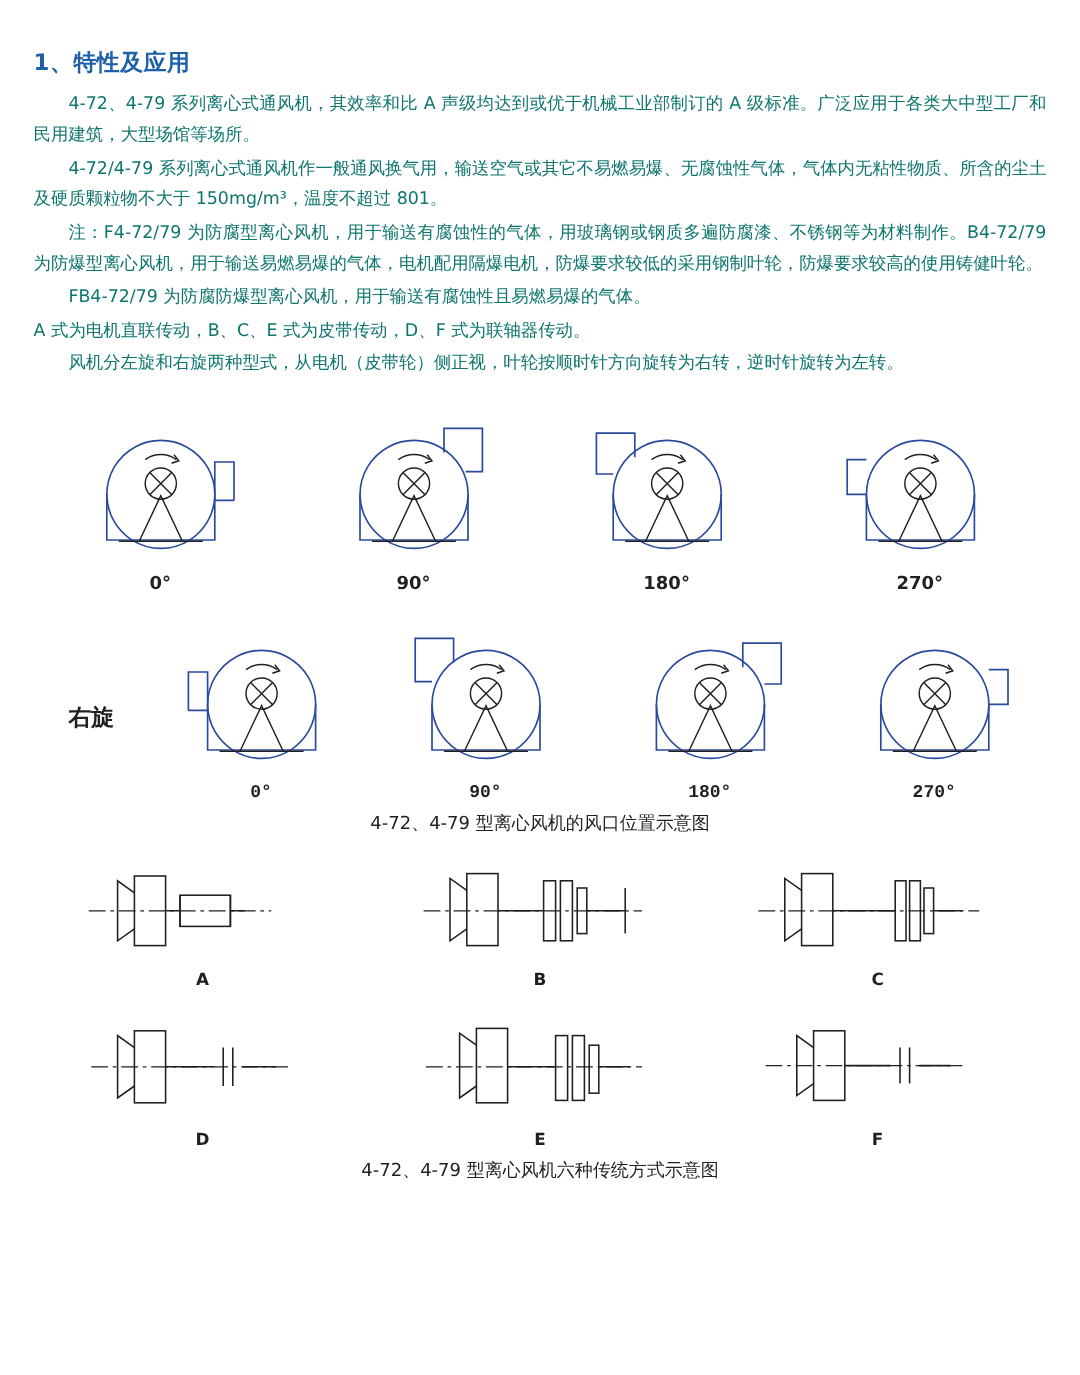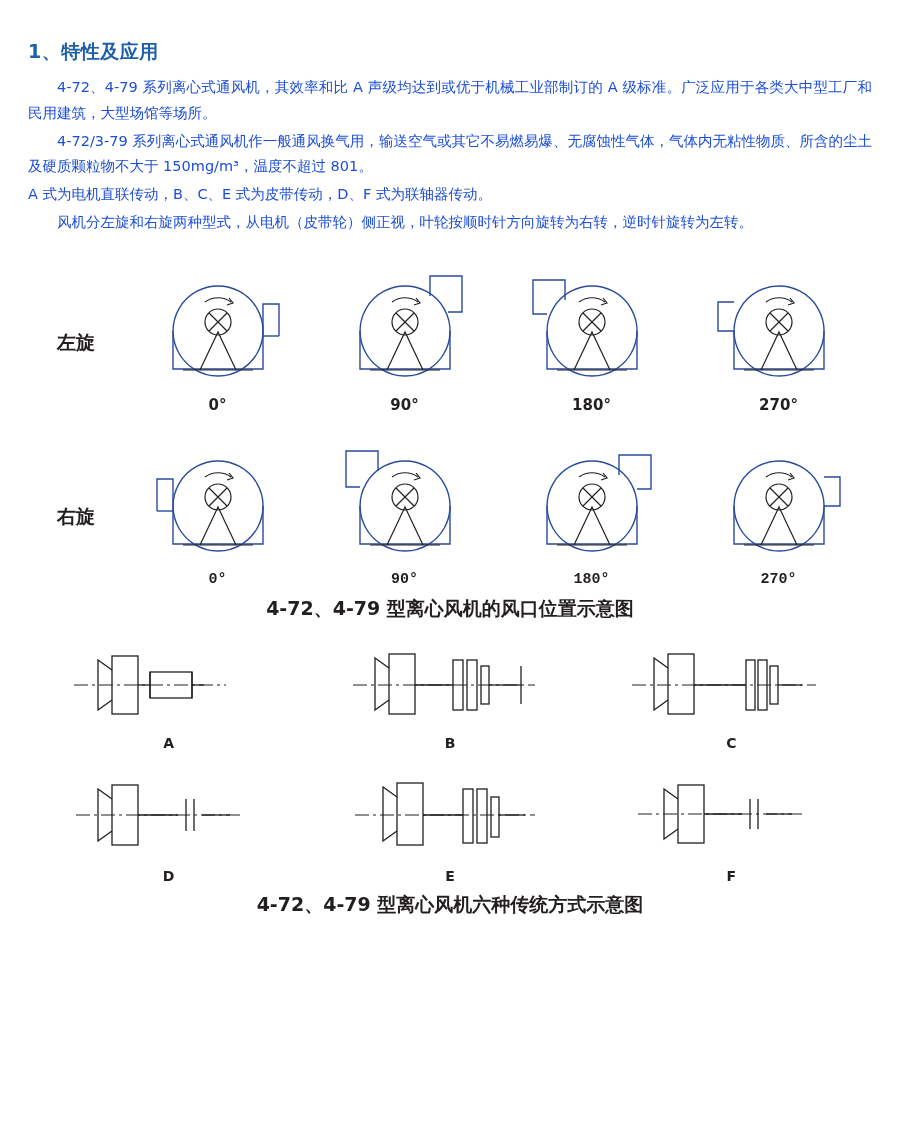--- a/index.html
+++ b/index.html
@@ -28,28 +28,28 @@
     color: #1d5fa8;
     margin: 8px 0 10px 0;
     letter-spacing: 0.5px;
   }
   p.body-text {
     font-size: 14.5px;
     line-height: 1.78;
     margin: 0 0 2px 0;
     text-align: justify;
     text-indent: 2em;
-    color: #1d4ed8;
+    color: #0f766e;
   }
   p.body-text.noindent { text-indent: 0; }
 
   .fig-caption {
     text-align: center;
-    font-size: 19px;
-    font-weight: bold;
+    font-size: 15px;
+    font-weight: normal;
     color: #231f20;
     margin-top: 8px;
   }
 
   
   .rot-block {
     margin-top: 18px;
     position: relative;
   }
   .rot-row {
@@ -103,34 +103,39 @@
 </head>
 <body>
 
 <div class="page">
 
   <h2 class="section-title">1、特性及应用</h2>
   <p class="body-text">
     <span>4-72、4-79 系列离心式通风机，其效率和比 A 声级均达到或优于机械工业部制订的 A 级标准。广泛应用于各类大中型工厂和民用建筑，大型场馆等场所。</span>
   </p>
   <p class="body-text">
-    <span>4-72/3-79 系列离心式通风机作一般通风换气用，输送空气或其它不易燃易爆、无腐蚀性气体，气体内无粘性物质、所含的尘土及硬质颗粒物不大于 150mg/m³，温度不超过 801。</span>
+    <span>4-72/4-79 系列离心式通风机作一般通风换气用，输送空气或其它不易燃易爆、无腐蚀性气体，气体内无粘性物质、所含的尘土及硬质颗粒物不大于 150mg/m³，温度不超过 801。</span>
+  </p>
+  <p class="body-text">
+    <span>注：F4-72/79 为防腐型离心风机，用于输送有腐蚀性的气体，用玻璃钢或钢质多遍防腐漆、不锈钢等为材料制作。B4-72/79 为防爆型离心风机，用于输送易燃易爆的气体，电机配用隔爆电机，防爆要求较低的采用钢制叶轮，防爆要求较高的使用铸健叶轮。</span>
+  </p>
+  <p class="body-text">
+    <span>FB4-72/79 为防腐防爆型离心风机，用于输送有腐蚀性且易燃易爆的气体。</span>
   </p>
 
   <p class="body-text noindent">
     <span>A 式为电机直联传动，B、C、E 式为皮带传动，D、F 式为联轴器传动。</span>
   </p>
   <p class="body-text">
     <span>风机分左旋和右旋两种型式，从电机（皮带轮）侧正视，叶轮按顺时针方向旋转为右转，逆时针旋转为左转。</span>
   </p>
 
   <div class="rot-block">
 
     <div class="rot-row">
-      <div class="rot-label">左旋</div>
 
       <div class="rot-cell">
         <svg width="150" height="120" viewBox="0 0 150 120">
           <g class="line-blue" stroke-width="1.4">
             <path d="M75 12 a45 45 0 1 0 0.1 0 Z"></path>
             <path d="M30 57 L30 95 L120 95 L120 57"></path>
             <path d="M120 57 L120 30 L136 30 L136 62"></path>
             <path d="M120 62 L136 62"></path>
           </g>
           <g class="line-dark" stroke-width="1.2">

